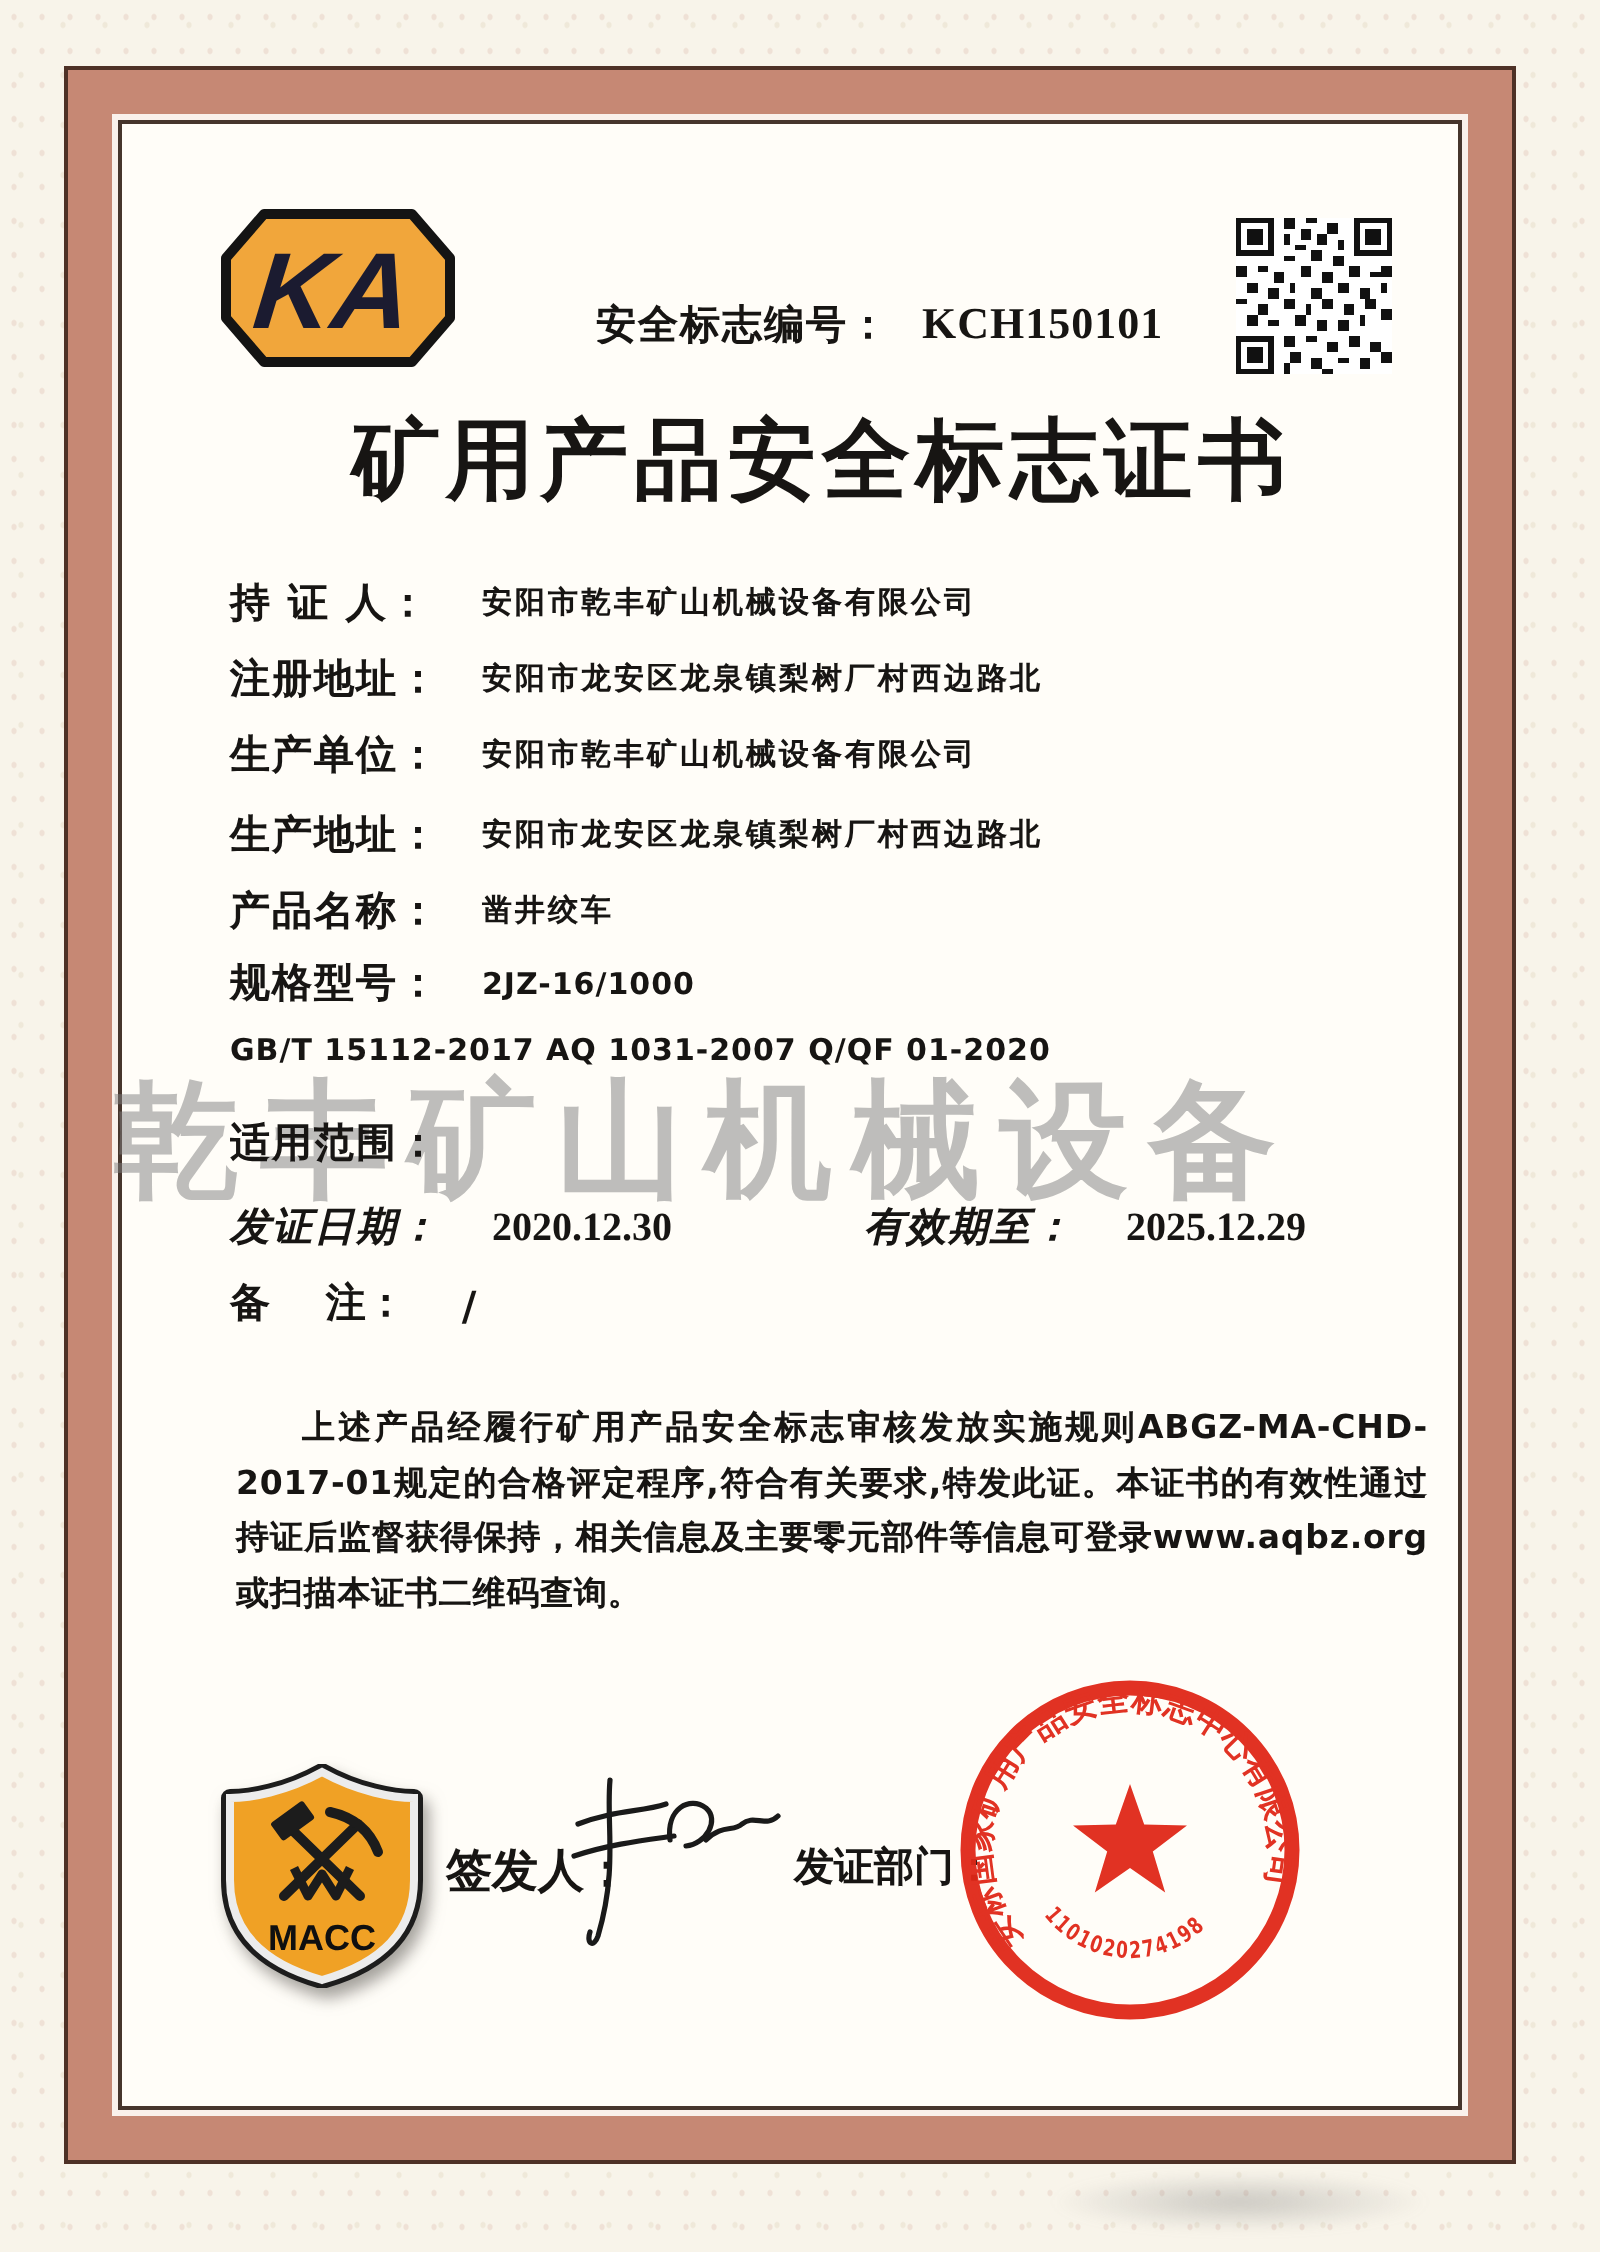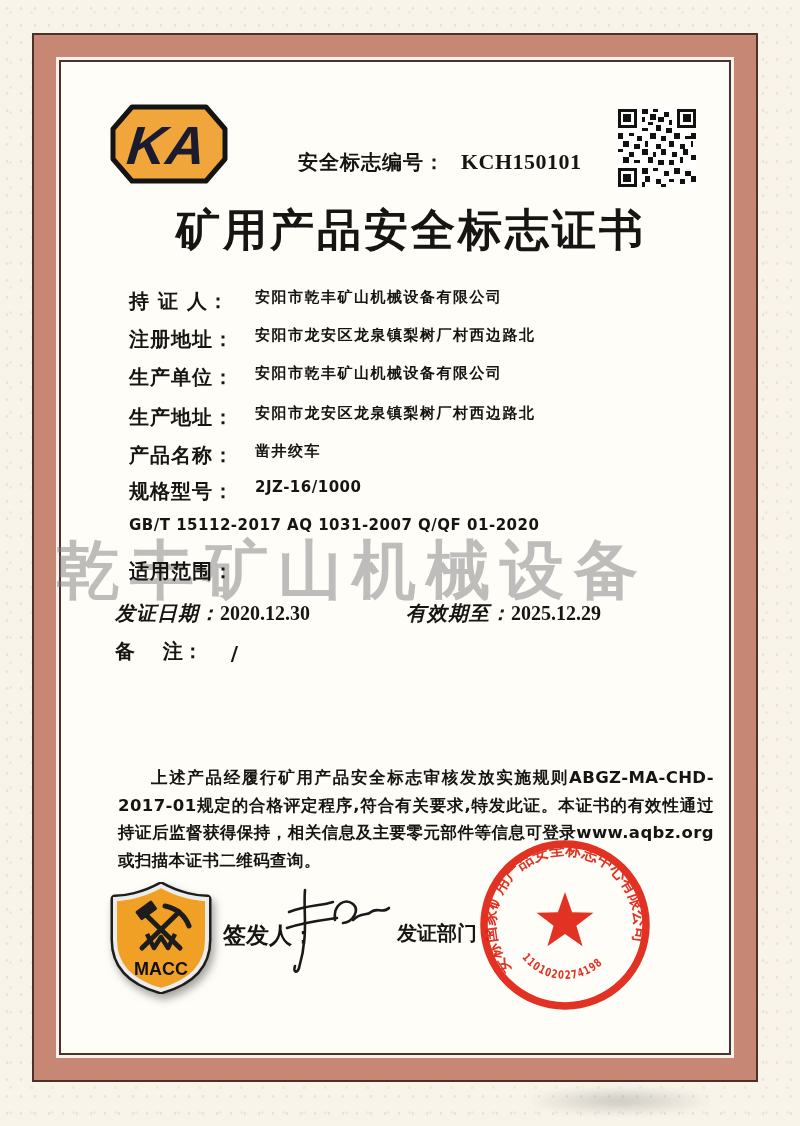--- a/index.html
+++ b/index.html
@@ -36,43 +36,43 @@
   .cert-no{position:absolute;left:298px;top:136px;z-index:3;font-size:20px;font-weight:bold;letter-spacing:1px;white-space:nowrap;margin-top:13px;}
   .cert-no .num{font-family:"Liberation Serif","DejaVu Serif",serif;font-size:22px;margin-left:16px;letter-spacing:.5px;}
   .qr{position:absolute;left:618px;top:109px;width:78px;height:78px;z-index:3;}
   .title{
     position:absolute;left:0;top:201px;width:100%;text-align:center;z-index:3;
     font-size:44px;font-weight:900;letter-spacing:3px;
     font-family:"DejaVu Serif","Liberation Serif",serif;
     padding-left:11px;
   }
   
-  .row{position:absolute;left:129px;width:610px;display:flex;align-items:flex-start;z-index:3;}
+  .row{position:absolute;left:115px;width:610px;display:flex;align-items:center;z-index:3;}
   .row .lbl{font-size:20px;font-weight:bold;flex:0 0 126px;white-space:pre;letter-spacing:1px;}
   .row.wide .lbl{flex:0 0 224px;letter-spacing:0;}
   .row .val{font-size:15px;font-weight:600;letter-spacing:1.5px;white-space:nowrap;}
   .row .val.mono{letter-spacing:.5px;font-weight:bold;}
   .r1{top:288px}.r2{top:326px}.r3{top:364px}.r4{top:404px}
   .r5{top:442px}.r6{top:478px}.r7{top:516px}.r8{top:558px}
   .dates{position:absolute;left:115px;top:600px;width:610px;z-index:3;display:flex;align-items:baseline;}
   .dates .lbl{font-size:20px;font-weight:bold;letter-spacing:1px;font-style:italic;}
-  .dates .val{font-family:"Liberation Serif","DejaVu Serif",serif;font-size:20px;font-weight:bold;}
+  .dates .val{font-family:"Liberation Serif","DejaVu Serif",serif;font-size:20px;font-weight:bold;margin-left:26px;}
   .dates .pair2{margin-left:96px;display:flex;align-items:baseline;}
   .remark{position:absolute;left:115px;top:638px;z-index:3;display:flex;align-items:flex-end;}
   .remark .lbl{font-size:20px;font-weight:bold;white-space:pre;}
   .remark .val{font-size:20px;font-weight:bold;margin-left:28px;}
   
   .watermark{
     position:absolute;left:56px;top:527px;z-index:1;white-space:nowrap;
     font-size:64px;font-weight:900;letter-spacing:10px;
     color:rgba(125,125,125,.50);
   }
   
   .statement{
-    position:absolute;left:118px;top:764px;width:596px;z-index:3;
+    position:absolute;left:118px;top:700px;width:596px;z-index:3;
     font-size:16.5px;line-height:27.5px;font-weight:600;
     text-align:justify;text-indent:2em;letter-spacing:.4px;
   }
   
   .macc{position:absolute;left:109px;top:882px;width:104px;height:112px;z-index:3;
         filter:drop-shadow(3px 5px 4px rgba(90,85,80,.55));}
   .signer-label{position:absolute;left:223px;top:920px;font-size:23px;font-weight:bold;z-index:3;}
   .signature{position:absolute;left:283px;top:872px;width:110px;height:110px;z-index:4;}
   .issuer-label{position:absolute;left:397px;top:920px;font-size:20px;font-weight:bold;z-index:3;}
   .seal{position:absolute;left:470px;top:830px;width:190px;height:190px;z-index:5;opacity:.95;}

